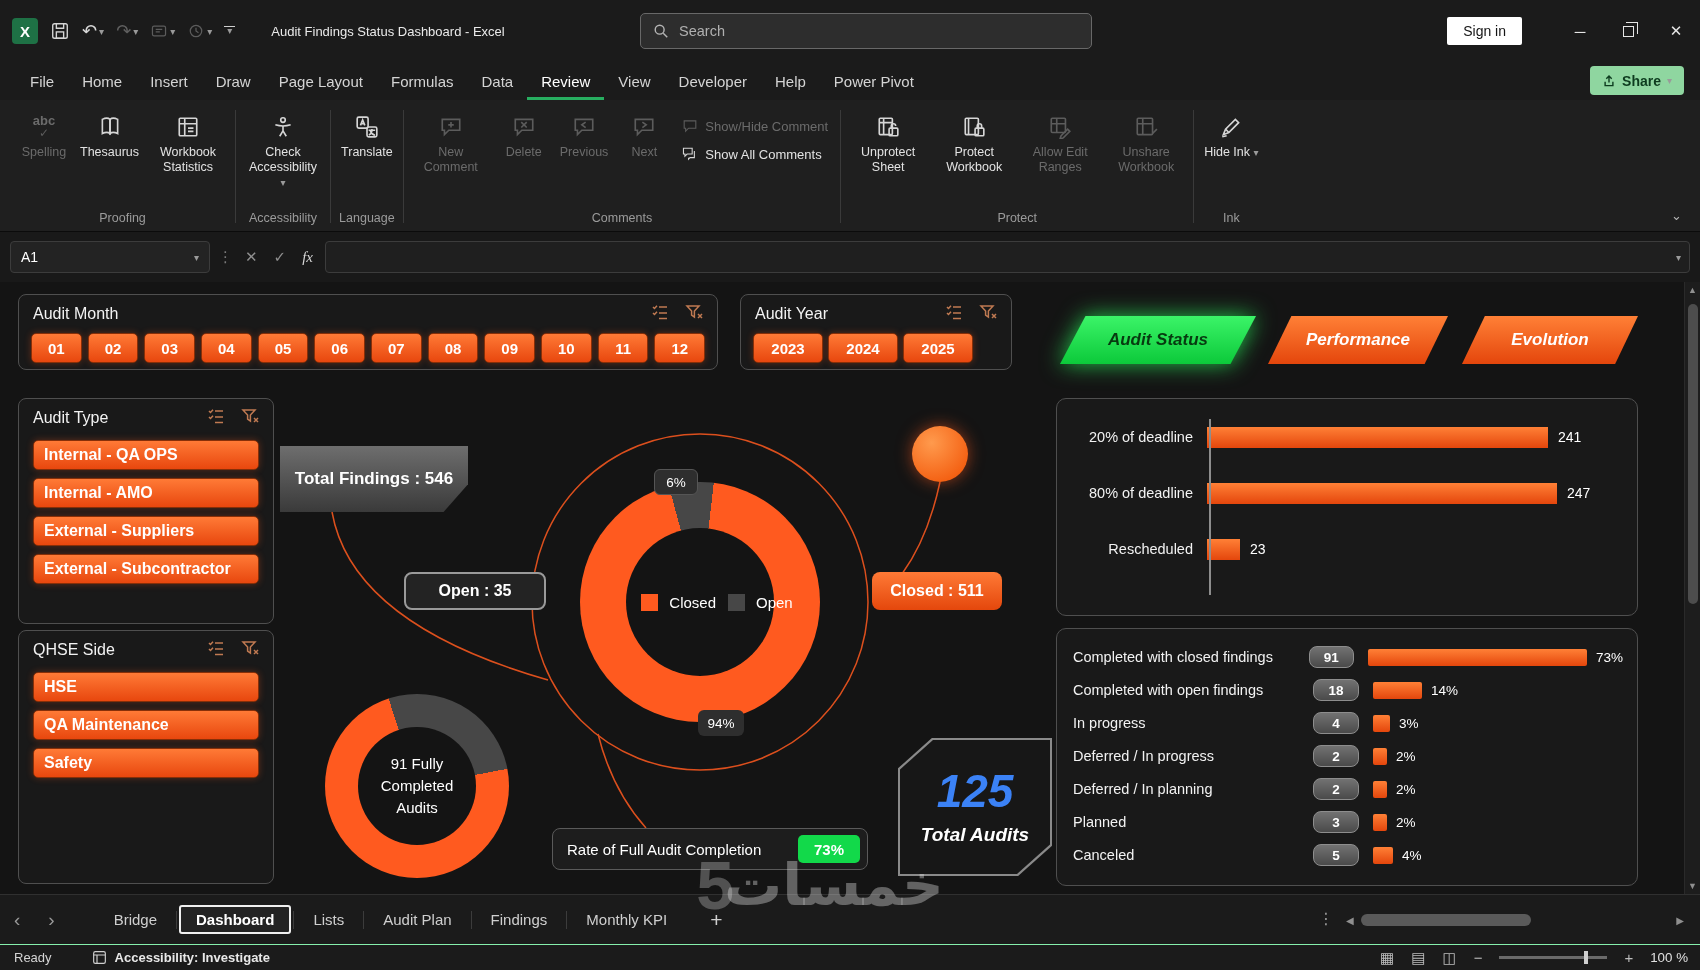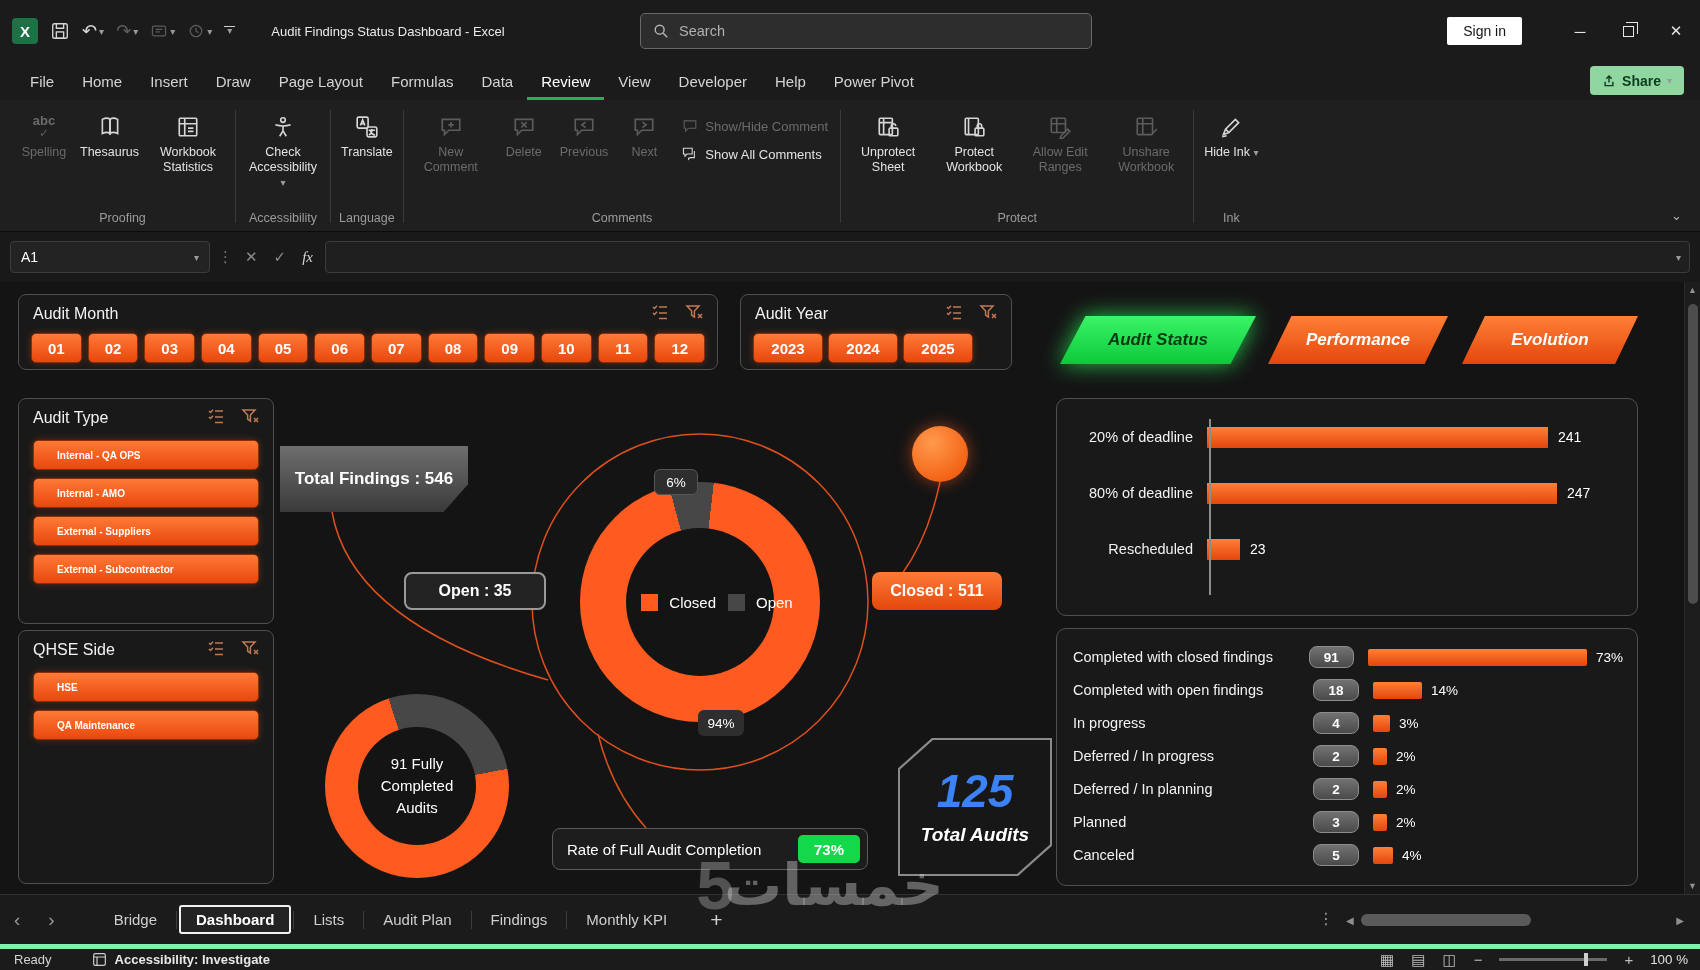--- a/index.html
+++ b/index.html
@@ -74,21 +74,21 @@
   .slicer-head{display:flex;align-items:center;padding:8px 14px 0;}
   .slicer-title{font-size:16px;color:#f2f2f2;flex:1;}
   .slicer-icons{display:flex;gap:16px;align-items:center;}
   .sl-ic svg{stroke:#c07a52;fill:none;stroke-width:1.5;}
   .month-row{display:flex;gap:6px;padding:9px 12px;}
   .sl-btn{height:30px;border-radius:5px;background:linear-gradient(180deg,#ff7a36,var(--orange-d));border:1px solid #872f08;color:#fff;font-weight:700;font-size:15px;display:flex;align-items:center;justify-content:center;box-shadow:0 0 7px rgba(255,90,30,.3);}
   .month-row .sl-btn{flex:1;}
   .year-row{display:flex;gap:5px;padding:9px 12px;}
   .year-row .sl-btn{width:70px;}
   .v-list{display:flex;flex-direction:column;gap:8px;padding:12px 14px;}
-  .v-list .sl-btn{justify-content:flex-start;padding-left:23px;font-weight:600;font-size:10px;}
+  .v-list .sl-btn{justify-content:flex-start;padding-left:10px;font-weight:600;font-size:16px;}
 
   .nav-wrap{position:absolute;top:34px;height:48px;}
   .nav-wrap.glow{filter:drop-shadow(0 0 11px rgba(40,240,90,.8));}
   .nav-btn{width:100%;height:100%;clip-path:polygon(13% 0,100% 0,87% 100%,0 100%);display:flex;align-items:center;justify-content:center;font-style:italic;font-weight:700;font-size:17px;}
   .nav-orange{background:linear-gradient(180deg,#ff8036,#e4460c);color:#fff;}
   .nav-green{background:linear-gradient(180deg,#3bf468,#0cc93a);color:#073a10;text-align:center;}
 
   .total-findings{position:absolute;left:280px;top:164px;width:188px;height:66px;background:linear-gradient(180deg,#6e6e6e,#3a3a3a);clip-path:polygon(0 0,100% 0,100% 58%,87% 100%,0 100%);display:flex;align-items:center;justify-content:center;font-size:17px;font-weight:700;color:#fff;}
 
   .connectors{position:absolute;inset:0;pointer-events:none;}
@@ -150,21 +150,21 @@
   .hscroll{position:absolute;left:1346px;top:15px;width:338px;height:20px;display:flex;align-items:center;gap:5px;}
   .hs-arrow{color:#8f8f8f;font-size:10px;}
   .hs-track{flex:1;height:12px;position:relative;}
   .hs-thumb{position:absolute;left:2px;top:0;width:170px;height:12px;background:#5a5a5a;border-radius:6px;}
 
   .watermark{position:absolute;left:650px;top:838px;width:340px;height:94px;pointer-events:none;z-index:6;display:flex;align-items:center;justify-content:center;}
   .wm-5{font-size:68px;font-weight:700;color:rgba(225,225,225,.30);margin-right:-10px;}
   .wm-ar{font-family:"DejaVu Sans",sans-serif;font-size:58px;font-weight:700;color:rgba(225,225,225,.38);}
 
   
-  .statusbar{position:absolute;left:0;top:944px;width:100%;height:26px;background:#1b1b1b;border-top:5px solid #86efac;display:flex;align-items:center;font-size:13px;color:#d4d4d4;}
+  .statusbar{position:absolute;left:0;top:944px;width:100%;height:26px;background:#1b1b1b;border-top:1px solid #86efac;display:flex;align-items:center;font-size:13px;color:#d4d4d4;}
   .sb-ready{margin-left:14px;}
   .sb-acc{display:flex;align-items:center;gap:8px;margin-left:40px;font-weight:700;color:#e8e8e8;}
   .sb-acc svg{stroke:#cfcfcf;fill:none;stroke-width:1.4;}
   .sb-right{margin-left:auto;display:flex;align-items:center;gap:17px;margin-right:12px;}
   .view-ic{font-size:15px;color:#bdbdbd;}
   .zoom-sign{font-size:15px;color:#bdbdbd;}
   .zoom-track{width:108px;height:3px;background:#6a6a6a;position:relative;}
   .zoom-thumb{position:absolute;left:78%;top:-5px;width:4px;height:13px;background:#cfcfcf;}
 </style>
 </head>
@@ -582,20 +582,21 @@
               </svg></button>
           <button class="sl-ic"><svg width="18" height="18" viewBox="0 0 18 18">
                 <path d="M2 3h12l-4.6 5V14l-2.8-2V8z"></path>
                 <path d="M13 11l4 4M17 11l-4 4"></path>
               </svg></button>
         </span>
       </div>
       <div class="v-list">
         <button class="sl-btn">HSE</button>
         <button class="sl-btn">QA Maintenance</button>
+        <button class="sl-btn">Safety</button>
       </div>
     </div>
 
     <div class="total-findings">Total Findings : 546</div>
 
     <div class="donut donut-main" style="background: conic-gradient(from -15deg, rgb(71, 71, 71) 0deg, rgb(71, 71, 71) 21.6deg, rgb(255, 90, 31) 21.6deg, rgb(255, 90, 31) 360deg);">
       <div class="donut-hole">
         <div class="leg">
             <span class="sw" style="background: rgb(255, 90, 31);"></span>
             <span>Closed</span>

